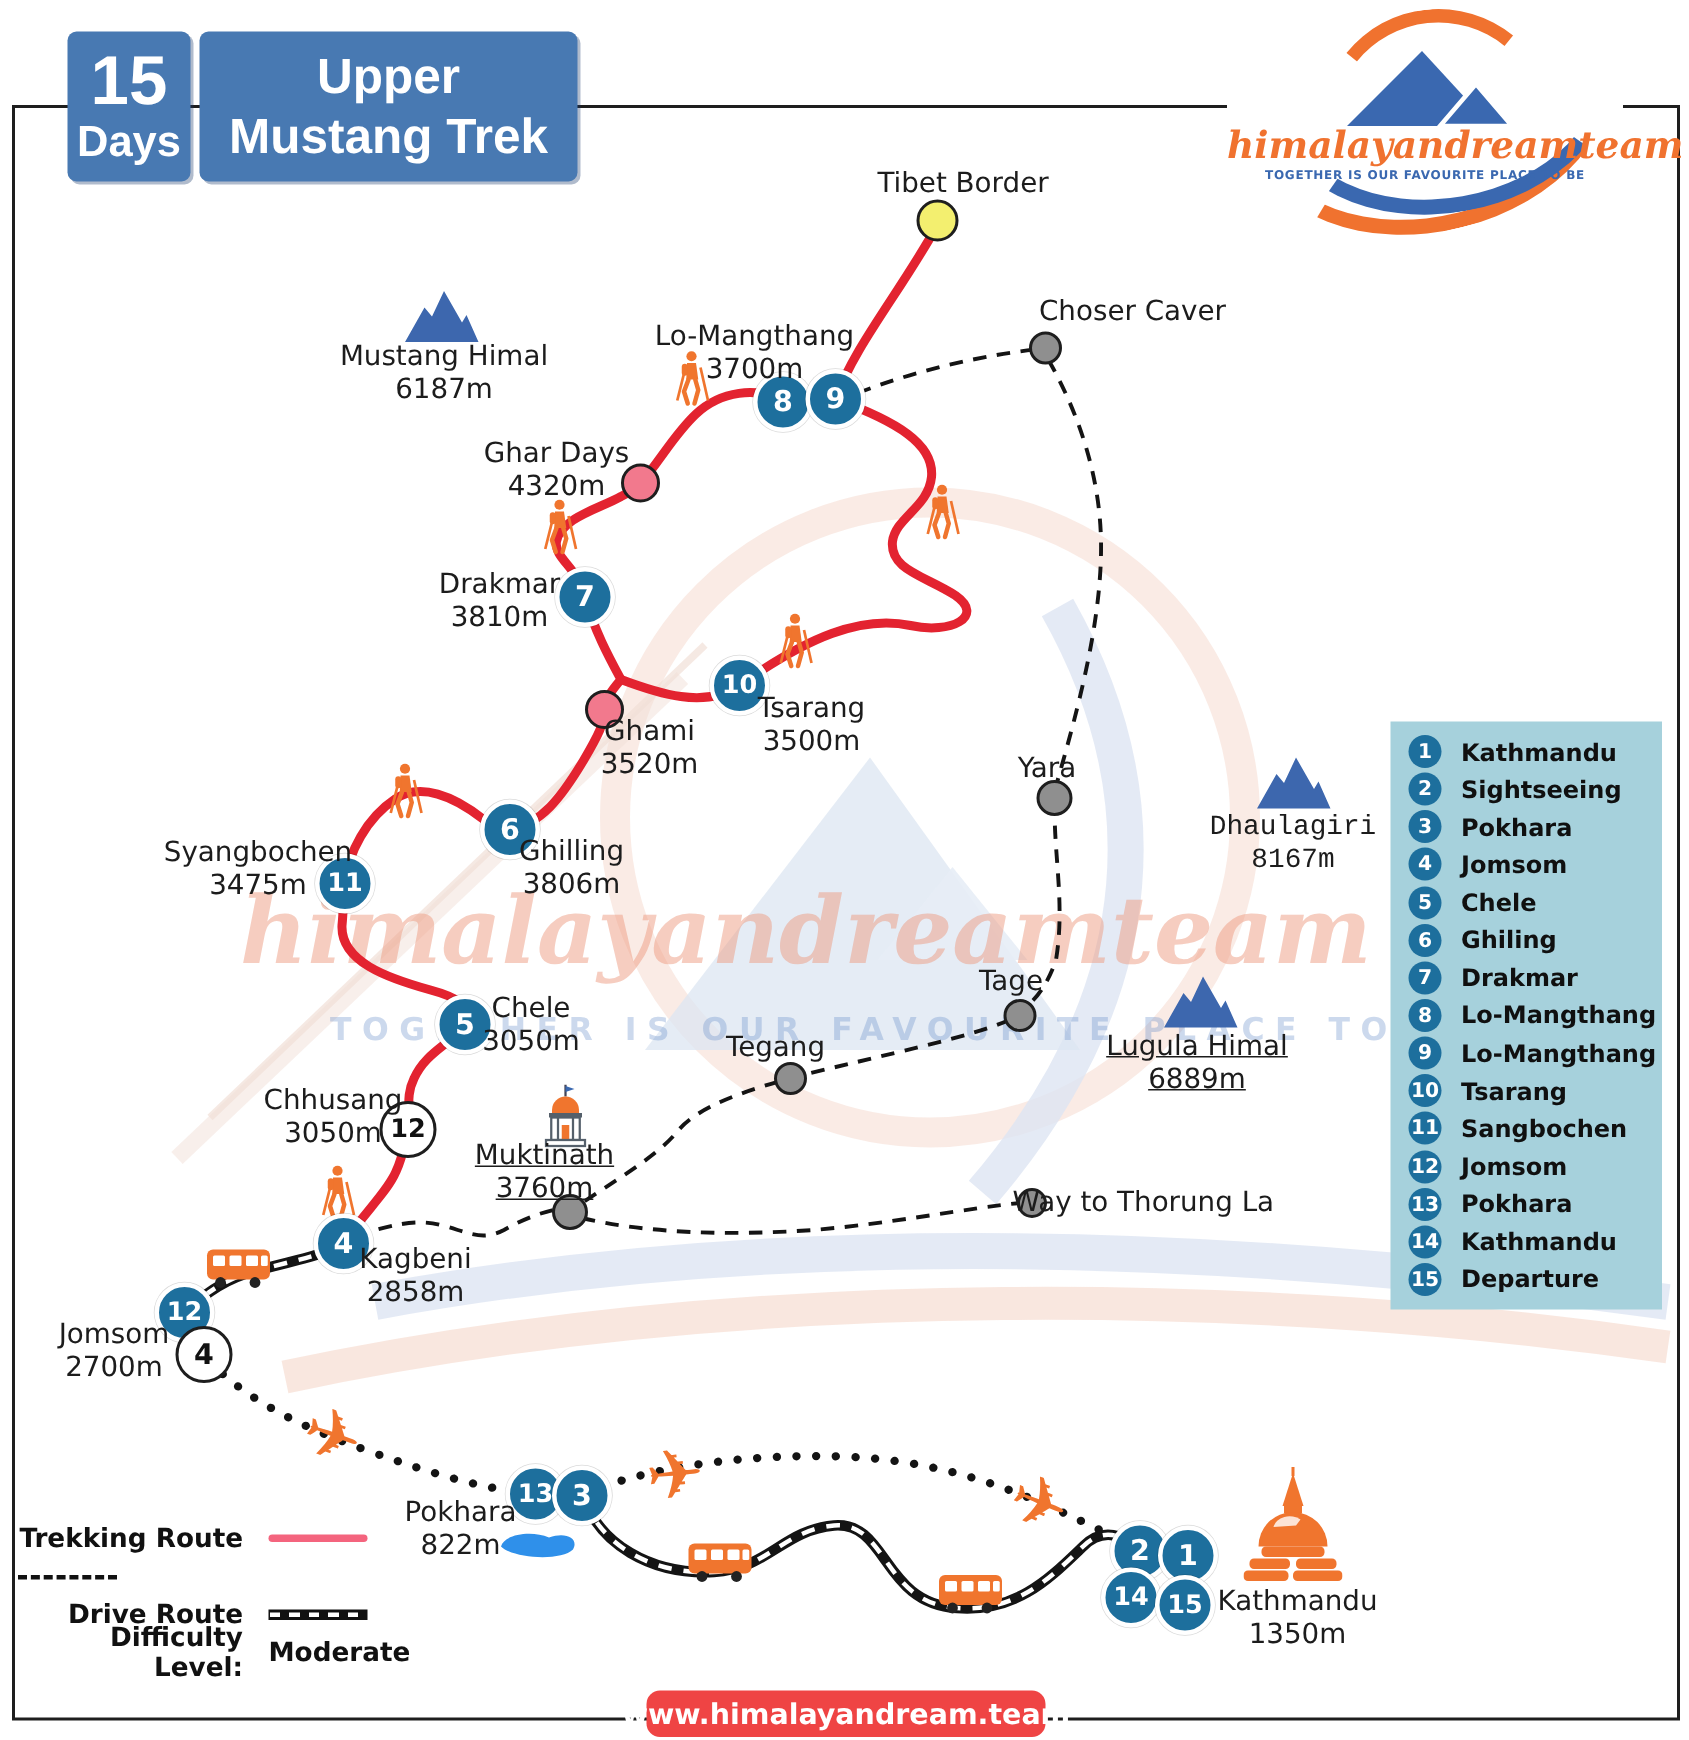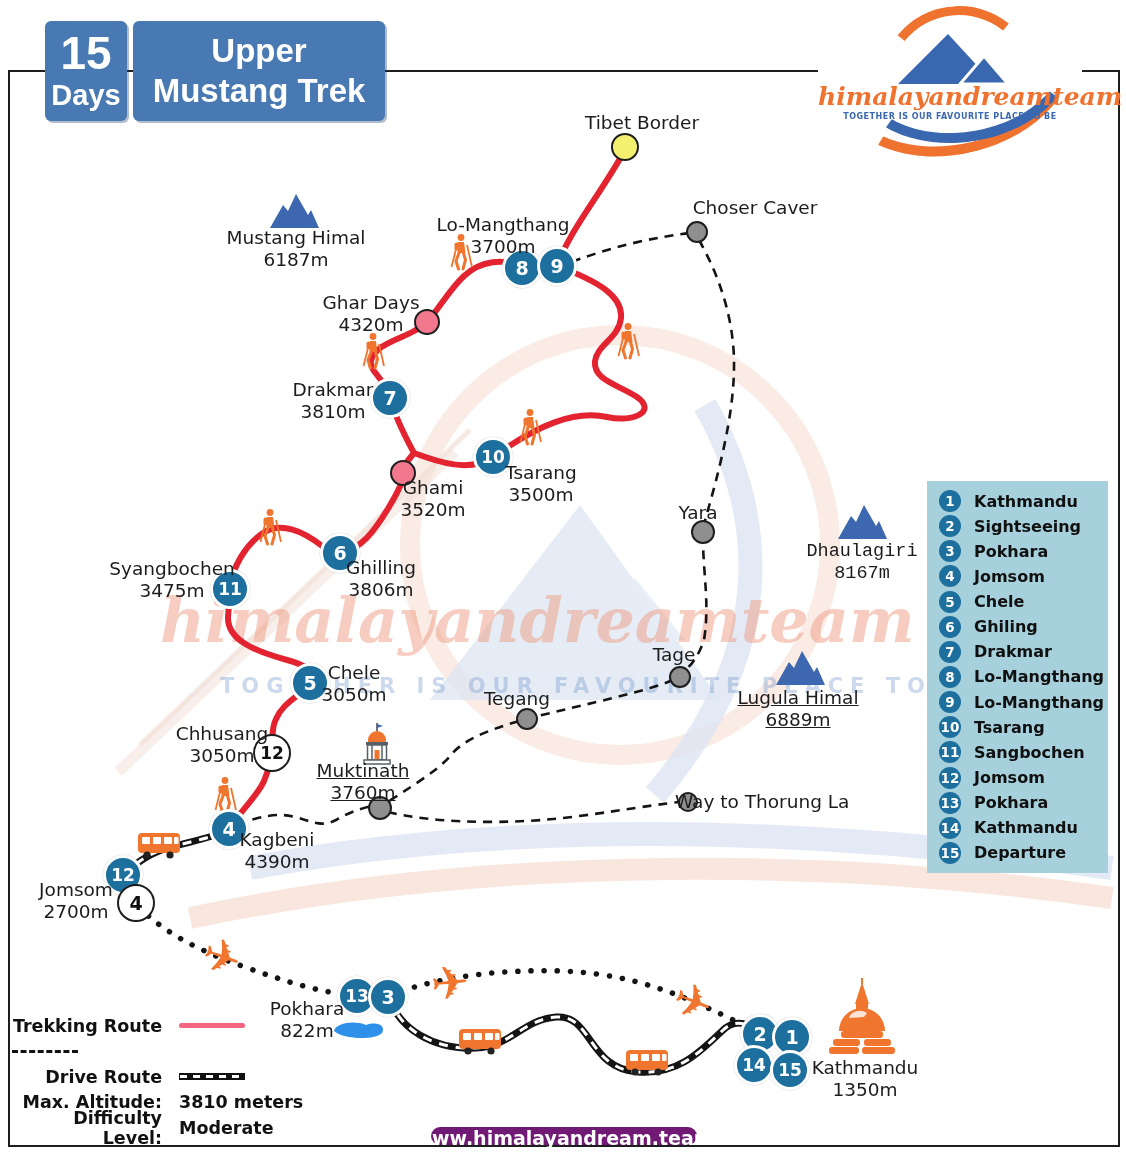--- a/index.html
+++ b/index.html
@@ -82,22 +82,22 @@
   .legend-row{display:flex;align-items:center;height:25.5px;gap:17px;}
   .legend-label{width:150px;text-align:right;font-weight:bold;font-size:17.5px;color:#111;}
   .legend-value{font-weight:bold;font-size:17.5px;color:#111;}
   .s-trek{width:66px;height:5px;background:#f4647e;border-radius:3px;}
   .s-dash{width:66px;height:0;border-top:3px dashed #111;}
   .s-rail{width:66px;height:7px;background:#111;position:relative;}
   .s-rail::after{content:"";position:absolute;left:1px;right:1px;top:2px;height:3px;
     background:repeating-linear-gradient(90deg,#fff 0 7px,transparent 7px 13px);}
 
   
-  .footer-pill{position:absolute;left:431px;top:1127px;width:266px;height:18px;background:#701a75;
-    border-radius:9px;color:#fff;display:flex;justify-content:center;
+  .footer-pill{position:absolute;left:431px;top:1127px;width:266px;height:31px;background:#ef4444;
+    border-radius:9px;color:#fff;display:flex;align-items:center;justify-content:center;
     font-size:19px;font-weight:bold;z-index:20;font-family:"DejaVu Sans",sans-serif;}
 </style>
 </head>
 <body>
 
 <div class="stage">
 
   <svg class="wm-svg" width="1126" height="1160">
     <circle cx="620" cy="545" r="210" stroke="#f6d8cc" stroke-width="20" fill="none" opacity="0.5"></circle>
     <path d="M140,745 L470,430" stroke="#f2e0d8" stroke-width="5" opacity="0.7"></path>
@@ -355,21 +355,21 @@
       </div>
       <div class="map-label" style="left: 363px; top: 760px; text-decoration: underline;">
         <span class="l1">Muktinath</span>
         <span class="l2">3760m</span>
       </div>
       <div class="map-label align-left" style="left: 675px; top: 791px;">
         <span class="l1">Way to Thorung La</span>
       </div>
       <div class="map-label" style="left: 277px; top: 829px;">
         <span class="l1">Kagbeni</span>
-        <span class="l2">4390m</span>
+        <span class="l2">2858m</span>
       </div>
       <div class="map-label" style="left: 76px; top: 879px;">
         <span class="l1">Jomsom</span>
         <span class="l2">2700m</span>
       </div>
       <div class="map-label" style="left: 307px; top: 998px;">
         <span class="l1">Pokhara</span>
         <span class="l2">822m</span>
       </div>
       <div class="map-label" style="left: 865px; top: 1057px;">
@@ -467,24 +467,20 @@
         <div class="s-trek"></div>
       </div>
       <div class="legend-row">
         <div class="s-dash"></div>
       </div>
       <div class="legend-row">
         <div class="legend-label">Drive Route</div>
         <div class="s-rail"></div>
       </div>
       <div class="legend-row">
-        <div class="legend-label">Max. Altitude:</div>
-        <div class="legend-value">3810 meters</div>
-      </div>
-      <div class="legend-row">
         <div class="legend-label">Difficulty Level:</div>
         <div class="legend-value">Moderate</div>
       </div>
     </div>
 
   <div class="footer-pill">
     <span>www.himalayandream.team</span>
   </div>
 
 </div>

